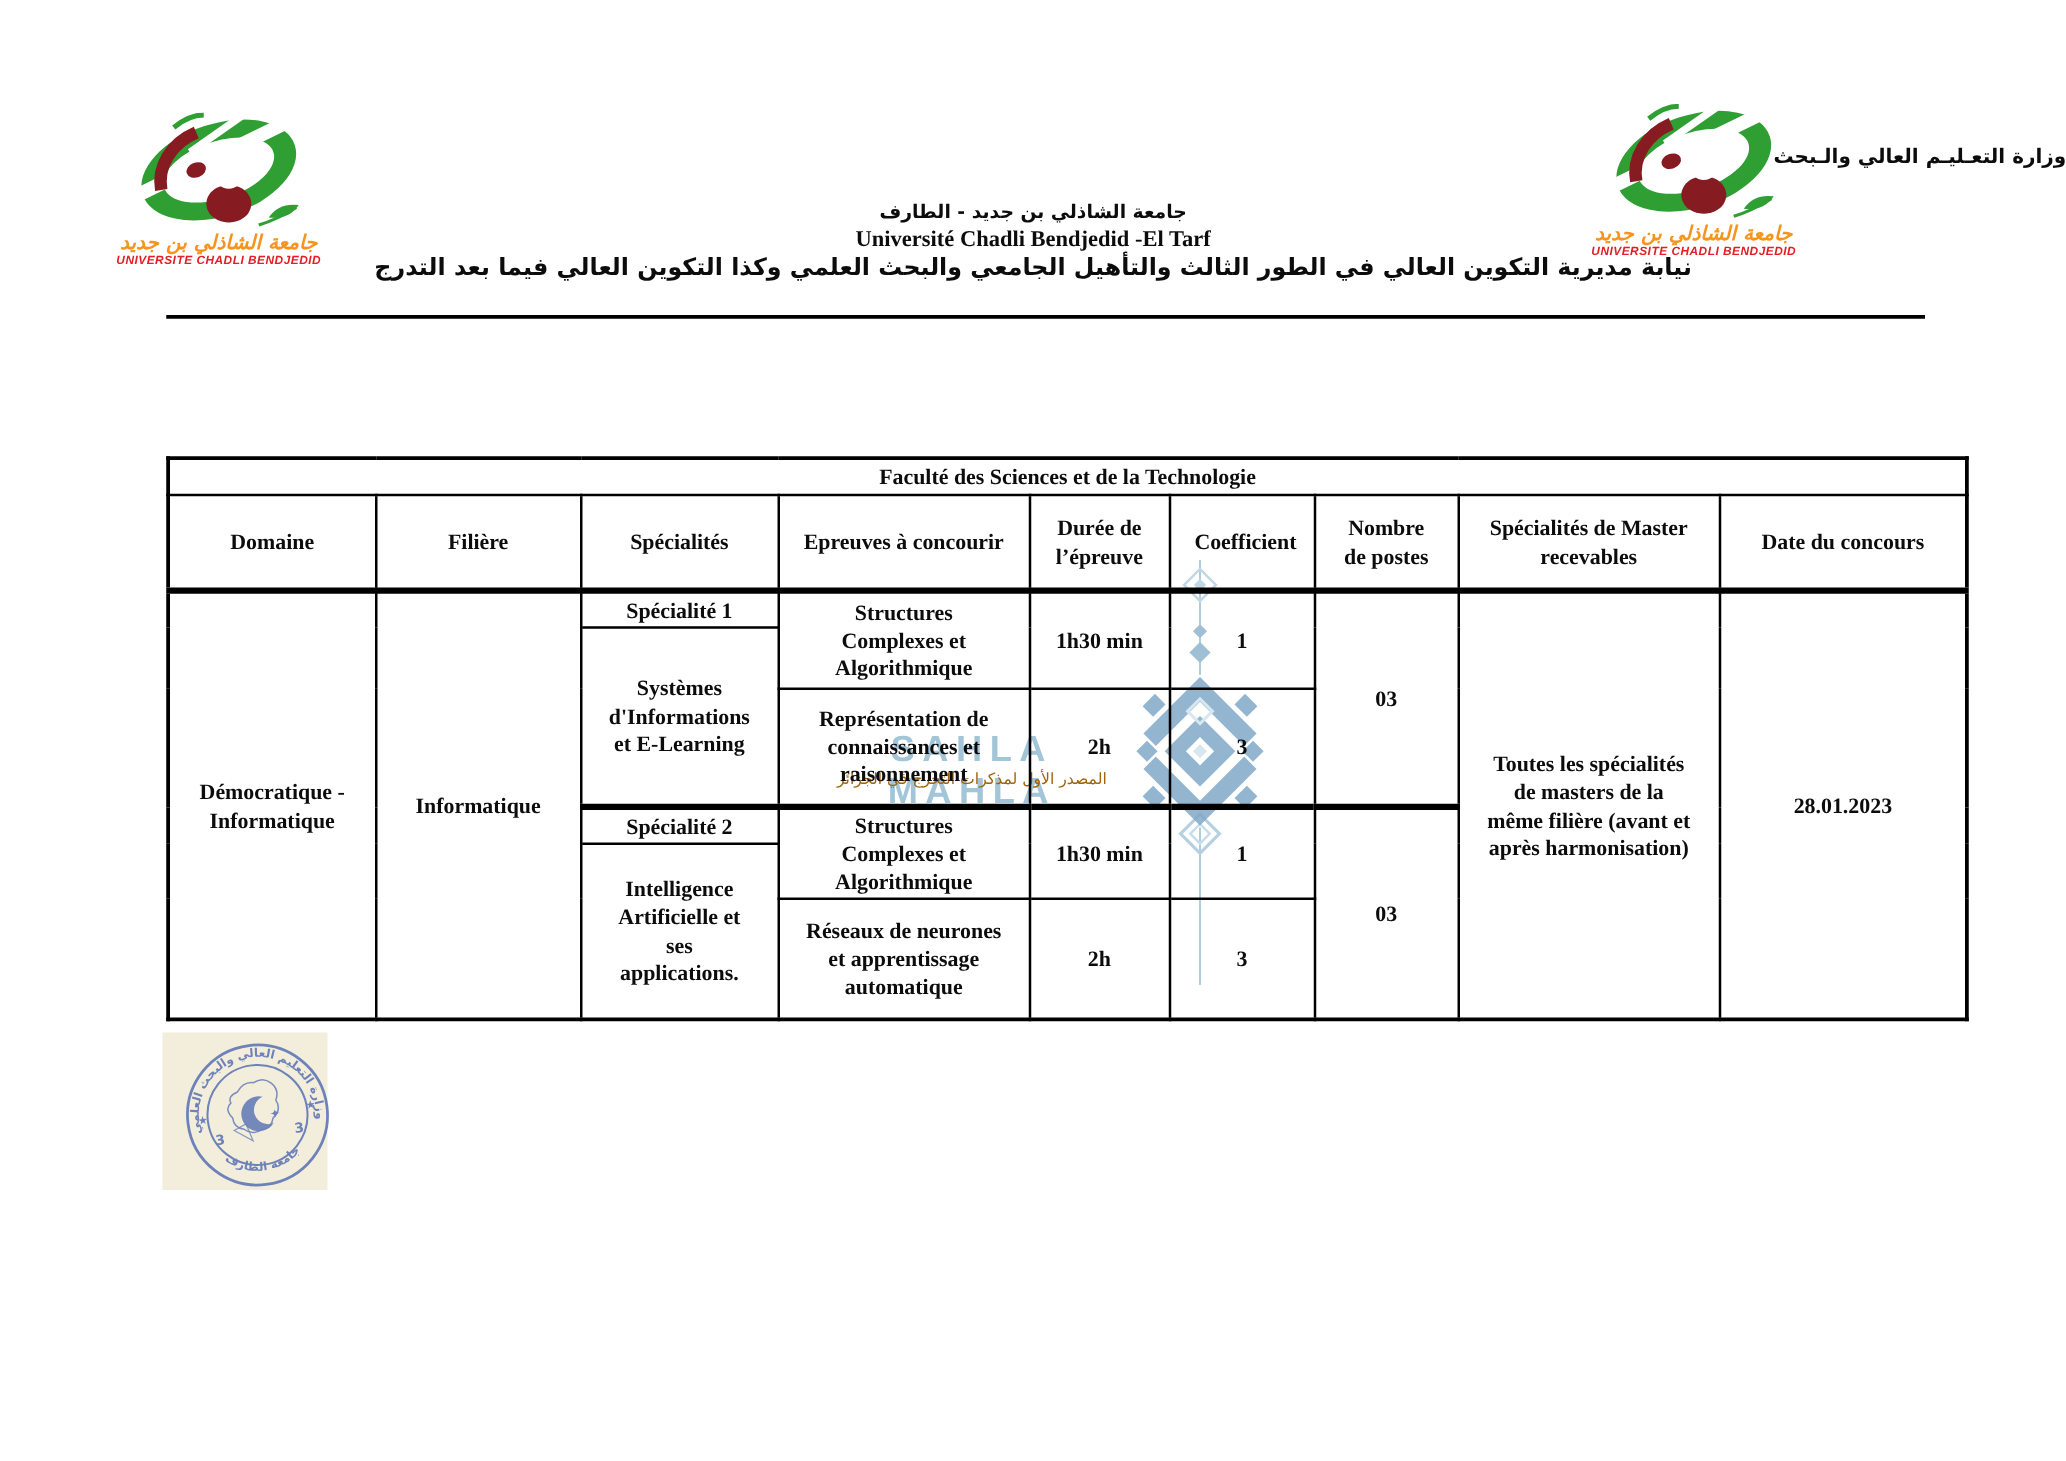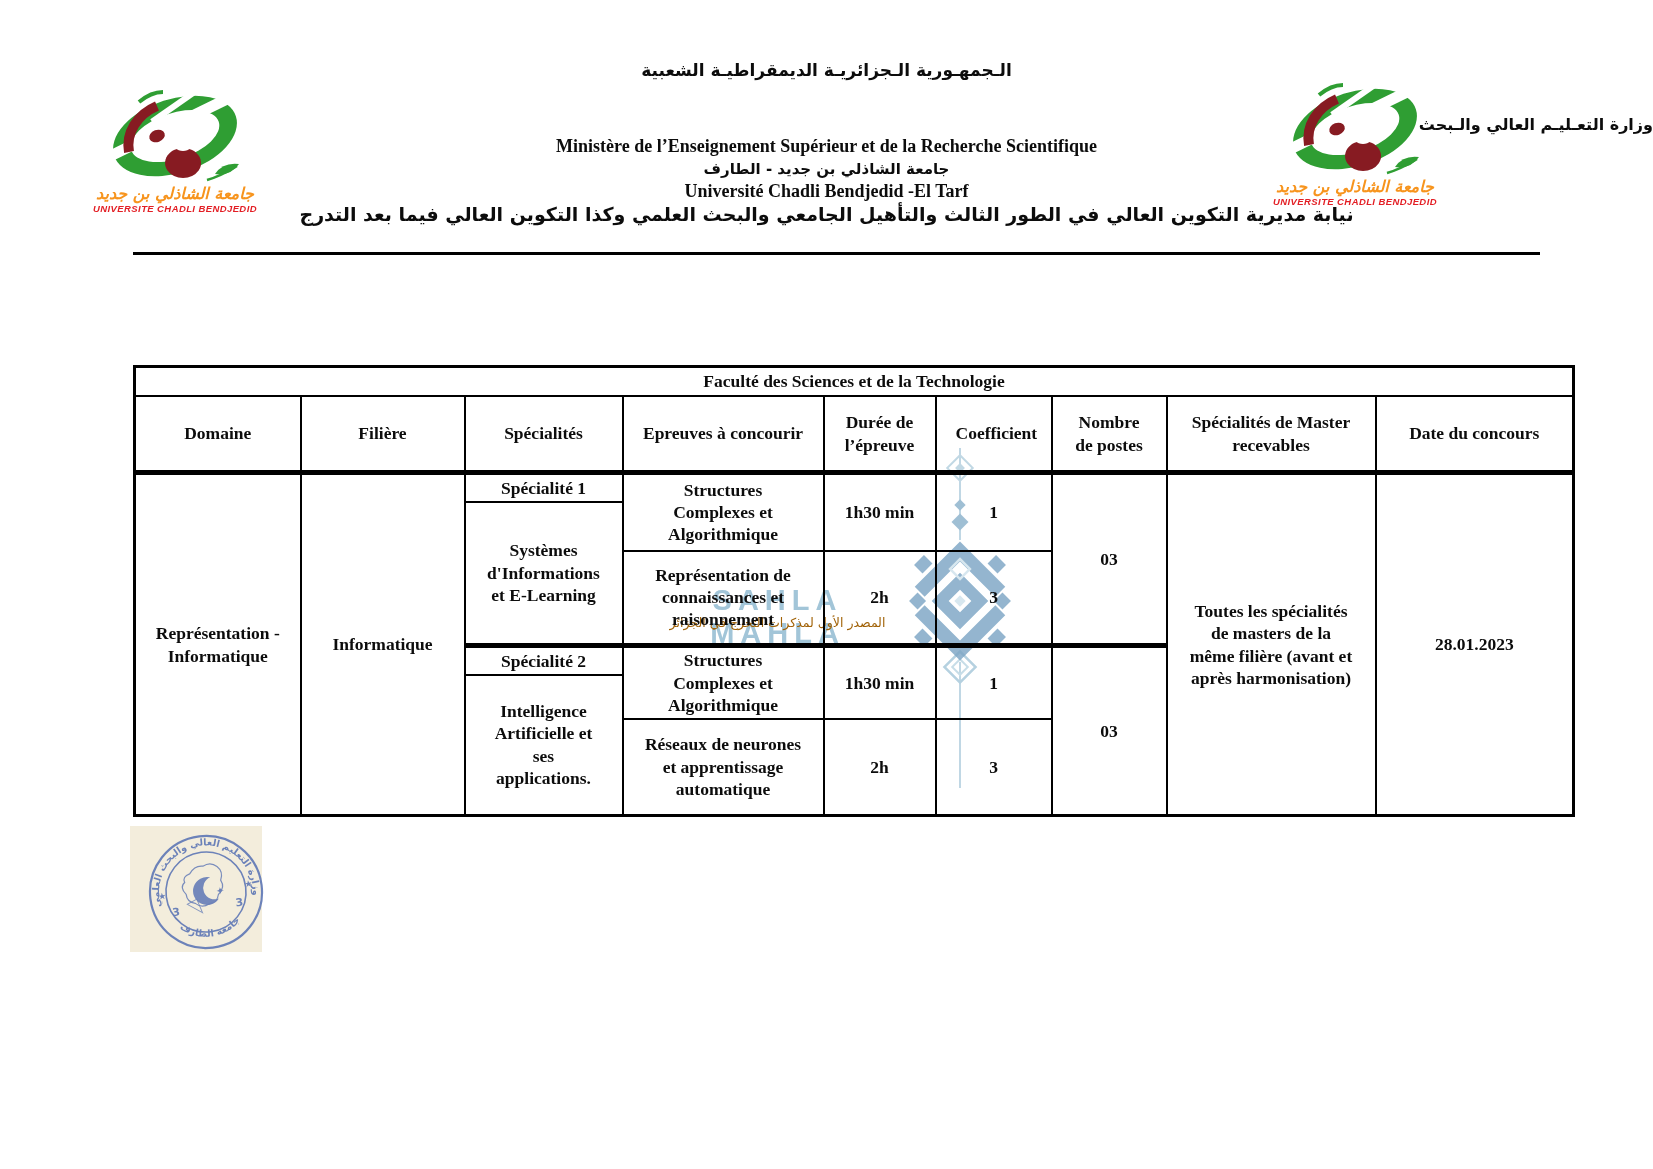--- a/index.html
+++ b/index.html
@@ -55,23 +55,21 @@
   
   .stamp-pad{position:absolute;left:130px;top:826px;width:132px;height:126px;
              background:#f3eddc;z-index:1;}
   .stamp{position:absolute;left:136px;top:822px;z-index:2;opacity:0.85;}
 </style>
 </head>
 <body>
 
 <div class="page">
 
-  <div class="hline arabic h-ar1">الـجمهـورية الـجزائريـة الديمقراطيـة الشعبية</div>
   <div class="hline arabic h-ar2">وزارة التعـليـم العالي والـبحث الـعلمي</div>
-  <div class="hline h-fr2">Ministère de l’Enseignement Supérieur et de la Recherche Scientifique</div>
   <div class="hline h-fr3">Université Chadli Bendjedid -El Tarf</div>
   <div class="hline arabic h-ar3">جامعة الشاذلي بن جديد - الطارف</div>
   <div class="hline arabic h-ar4">نيابة مديرية التكوين العالي في الطور الثالث والتأهيل الجامعي والبحث العلمي وكذا التكوين العالي فيما بعد التدرج</div>
   <div class="rule"></div>
 
   <div class="logo logo-left">
     <svg width="160" height="96" viewBox="0 0 160 96">
       <g transform="rotate(-18 80 46)">
         <ellipse cx="80" cy="46" rx="64" ry="37" fill="var(--logo-green)"></ellipse>
         <ellipse cx="80" cy="46" rx="46" ry="23" fill="#ffffff"></ellipse>
@@ -161,21 +159,21 @@
       <td>Filière</td>
       <td>Spécialités</td>
       <td>Epreuves à concourir</td>
       <td>Durée de l’épreuve</td>
       <td>Coefficient</td>
       <td>Nombre de postes</td>
       <td>Spécialités de Master recevables</td>
       <td>Date du concours</td>
     </tr>
     <tr style="height:29px">
-      <td rowspan="6">Représentation -Informatique</td>
+      <td rowspan="6">Démocratique -Informatique</td>
       <td rowspan="6">Informatique</td>
       <td>Spécialité 1</td>
       <td rowspan="2">Structures Complexes et Algorithmique</td>
       <td rowspan="2">1h30 min</td>
       <td rowspan="2">1</td>
       <td rowspan="3" class="thickb">03</td>
       <td rowspan="6">Toutes les spécialités de masters de la même filière (avant et après harmonisation)</td>
       <td rowspan="6">28.01.2023</td>
     </tr>
     <tr style="height:49px">

